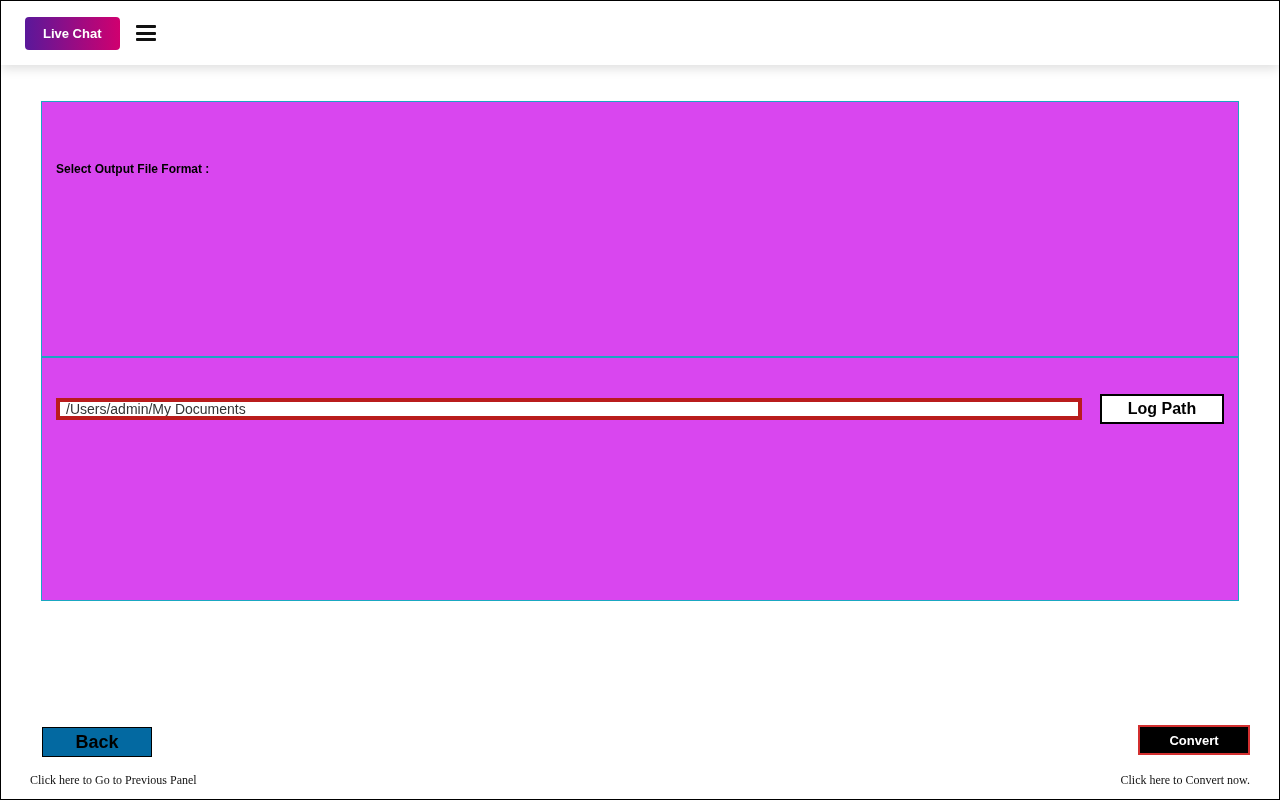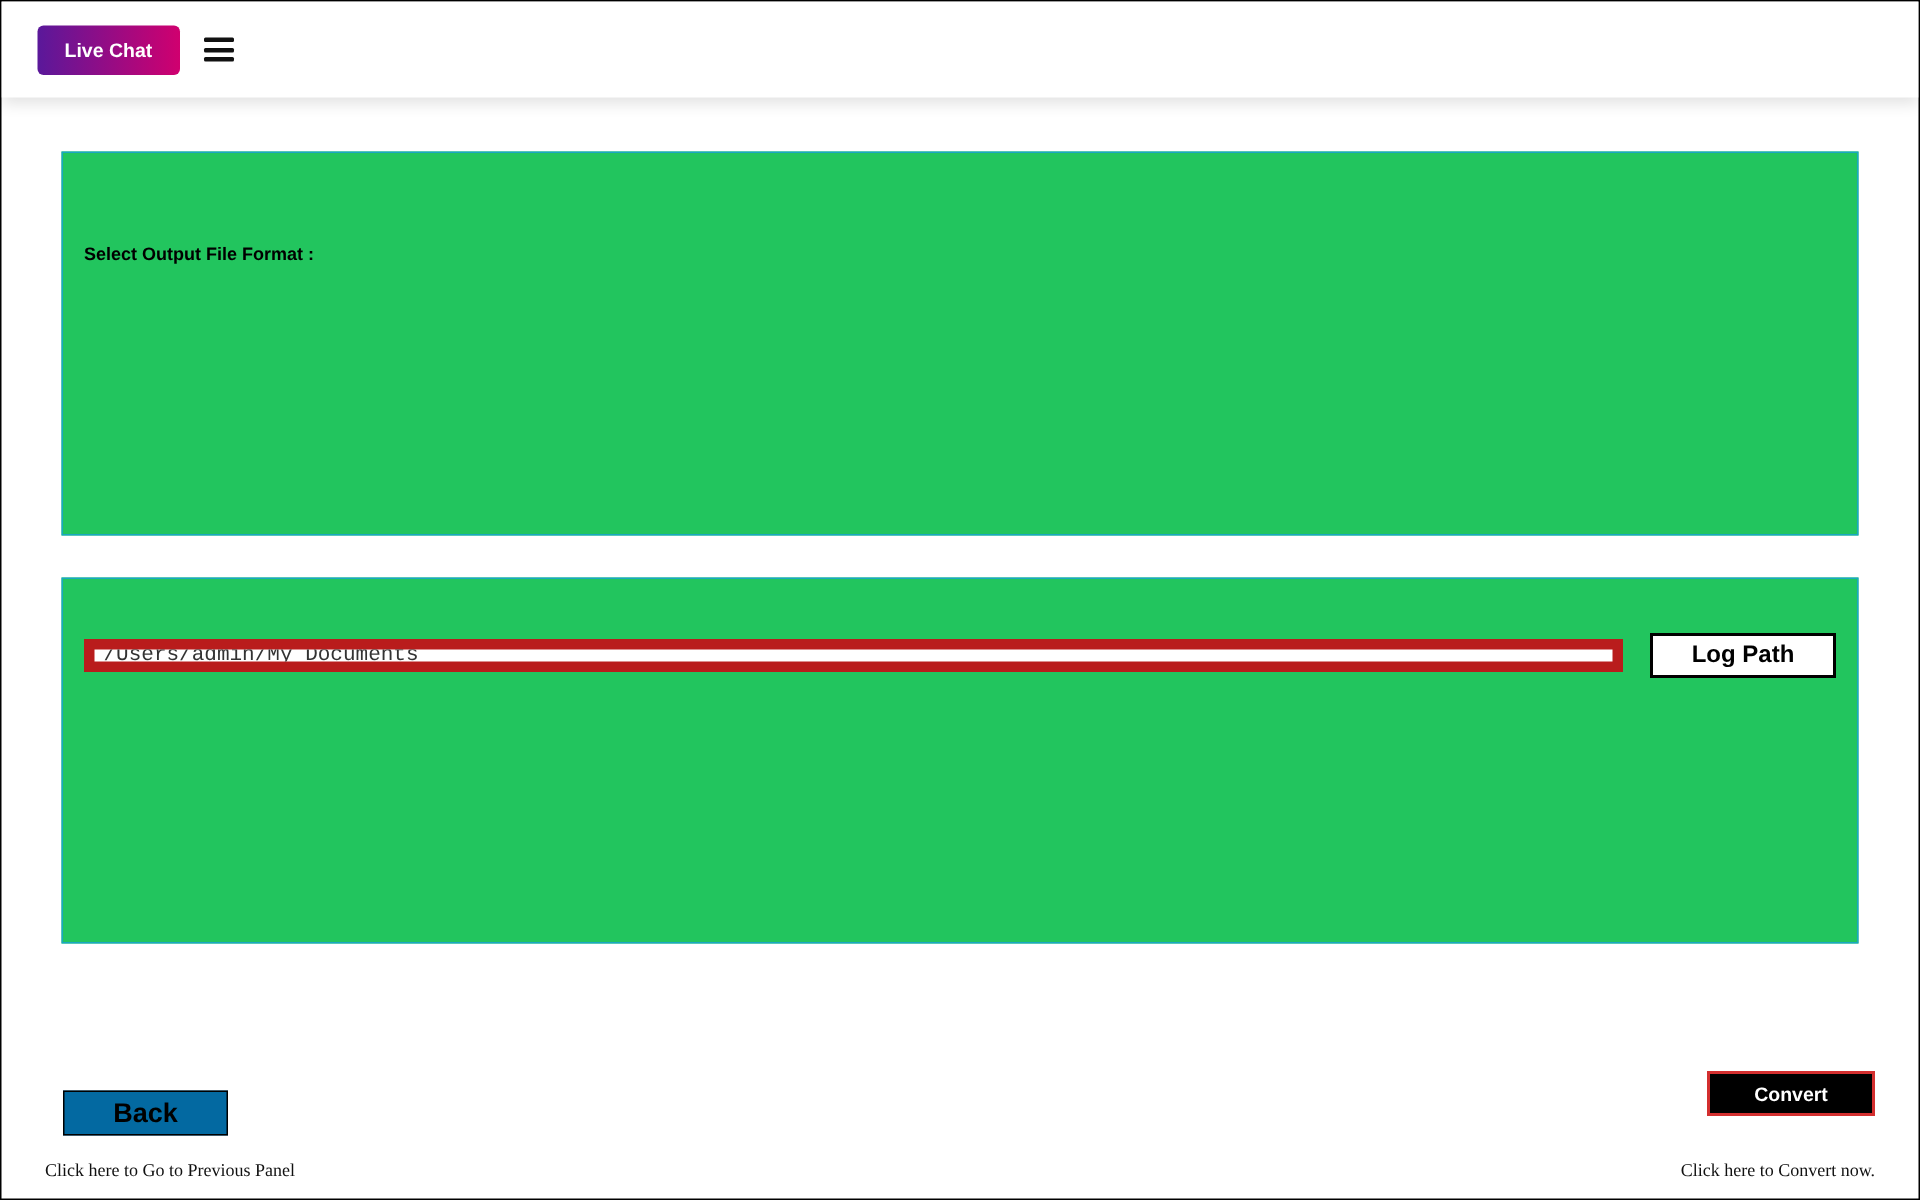--- a/index.html
+++ b/index.html
@@ -53,23 +53,22 @@
     display: block;
     height: 3px;
     background: #111;
     border-radius: 1px;
   }
   .content {
     padding: 36px 40px 0 40px;
   }
   .panel {
     border: 1px solid #1aa7c2;
-    background: #22c55e;
+    background: #d946ef;
     padding: 18px 14px;
-    margin-bottom: 28px;
   }
   .panel-format {
     height: 256px;
     padding-top: 60px;
   }
   .panel-paths {
     height: 244px;
     padding-top: 36px;
   }
   .format-row {
@@ -133,26 +132,26 @@
   .path-row {
     display: flex;
     align-items: center;
     gap: 18px;
     margin-bottom: 42px;
     padding-left: 0;
   }
   .path-input {
     flex: 1;
     height: 22px;
-    border: 7px solid #b91c1c;
+    border: 4px solid #b91c1c;
     padding: 2px 6px;
     font-size: 14px;
     color: #333;
     background: #fff;
-    font-family: Liberation Mono, monospace;
+    font-family: Liberation Sans, sans-serif;
   }
   .path-btn {
     width: 124px;
     height: 30px;
     border: 2px solid #000;
     background: #fff;
     font-size: 16px;
     font-weight: bold;
     cursor: pointer;
   }
@@ -186,21 +185,21 @@
   }
   .convert-btn {
     width: 112px;
     height: 30px;
     background: #000;
     color: #fff;
     font-weight: bold;
     font-size: 13px;
     cursor: pointer;
     border: 2px solid #d32f2f;
-    margin-bottom: 29px;
+    margin-bottom: 18px;
   }
 </style>
 </head>
 <body>
 
 <div class="header">
   <div class="header-right">
     <button class="live-chat-btn">Live Chat</button>
     <div class="hamburger">
       <span></span>

